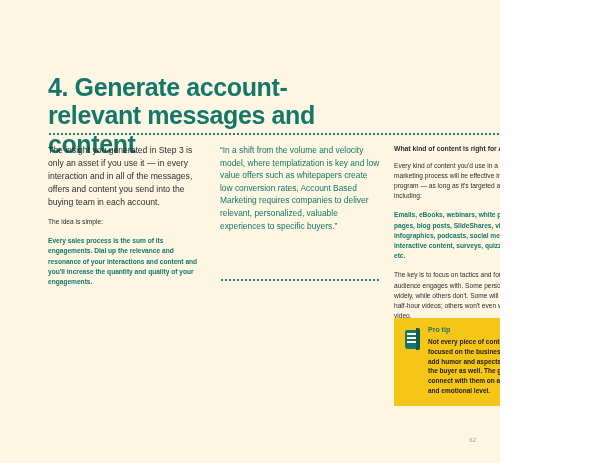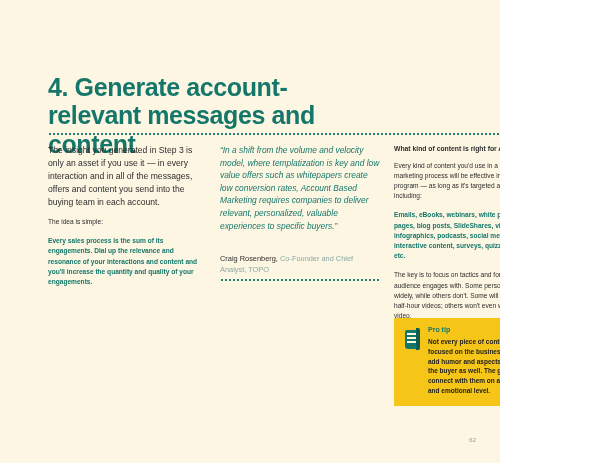--- a/index.html
+++ b/index.html
@@ -97,22 +97,21 @@
     color: #14776a;
     font-size: 6.6px;
     font-weight: bold;
     line-height: 1.55;
     margin: 0;
   }
   .quote {
     color: #14776a;
     font-size: 8.4px;
     line-height: 1.5;
-    margin: 0 0 22px 0;
-    font-style: italic;
+    margin: 0 0 12px 0;
   }
   .attrib {
     font-size: 7.4px;
     line-height: 1.45;
     margin: 0;
     color: #8aa8a3;
   }
   .attrib .name {
     color: #2d2d2d;
     font-weight: normal;
@@ -209,24 +208,20 @@
   <div class="dots-top"></div>
 
   <div class="col col-left">
     <p class="lead">The insight you generated in Step 3 is only an asset if you use it — in every interaction and in all of the messages, offers and content you send into the buying team in each account.</p>
     <p class="subtle">The idea is simple:</p>
     <p class="bold-green">Every sales process is the sum of its engagements. Dial up the relevance and resonance of your interactions and content and you'll increase the quantity and quality of your engagements.</p>
   </div>
 
   <div class="col col-mid">
     <p class="quote">“In a shift from the volume and velocity model, where templatization is key and low value offers such as whitepapers create low conversion rates, Account Based Marketing requires companies to deliver relevant, personalized, valuable experiences to specific buyers.”</p>
-    <p class="attrib">
-      <span class="name">Craig Rosenberg,</span>
-      <span>Co-Founder and Chief Analyst, TOPO</span>
-    </p>
   </div>
   <div class="dots-quote"></div>
 
   <div class="col col-right">
     <p class="r-head">What kind of content is right for ABM?</p>
     <p class="r-body">Every kind of content you'd use in a normal sales and marketing process will be effective in your ABM program — as long as it's targeted and relevant — including:</p>
     <p class="r-body green-bold">Emails, eBooks, webinars, white papers, web pages, blog posts, SlideShares, videos, infographics, podcasts, social media posts, interactive content, surveys, quizzes and graders, etc.</p>
     <p class="r-body">The key is to focus on tactics and formats that your audience engages with. Some personas read eBooks widely, while others don't. Some will happily watch half-hour videos; others won't even watch a 1-minute video.</p>
   </div>
 

